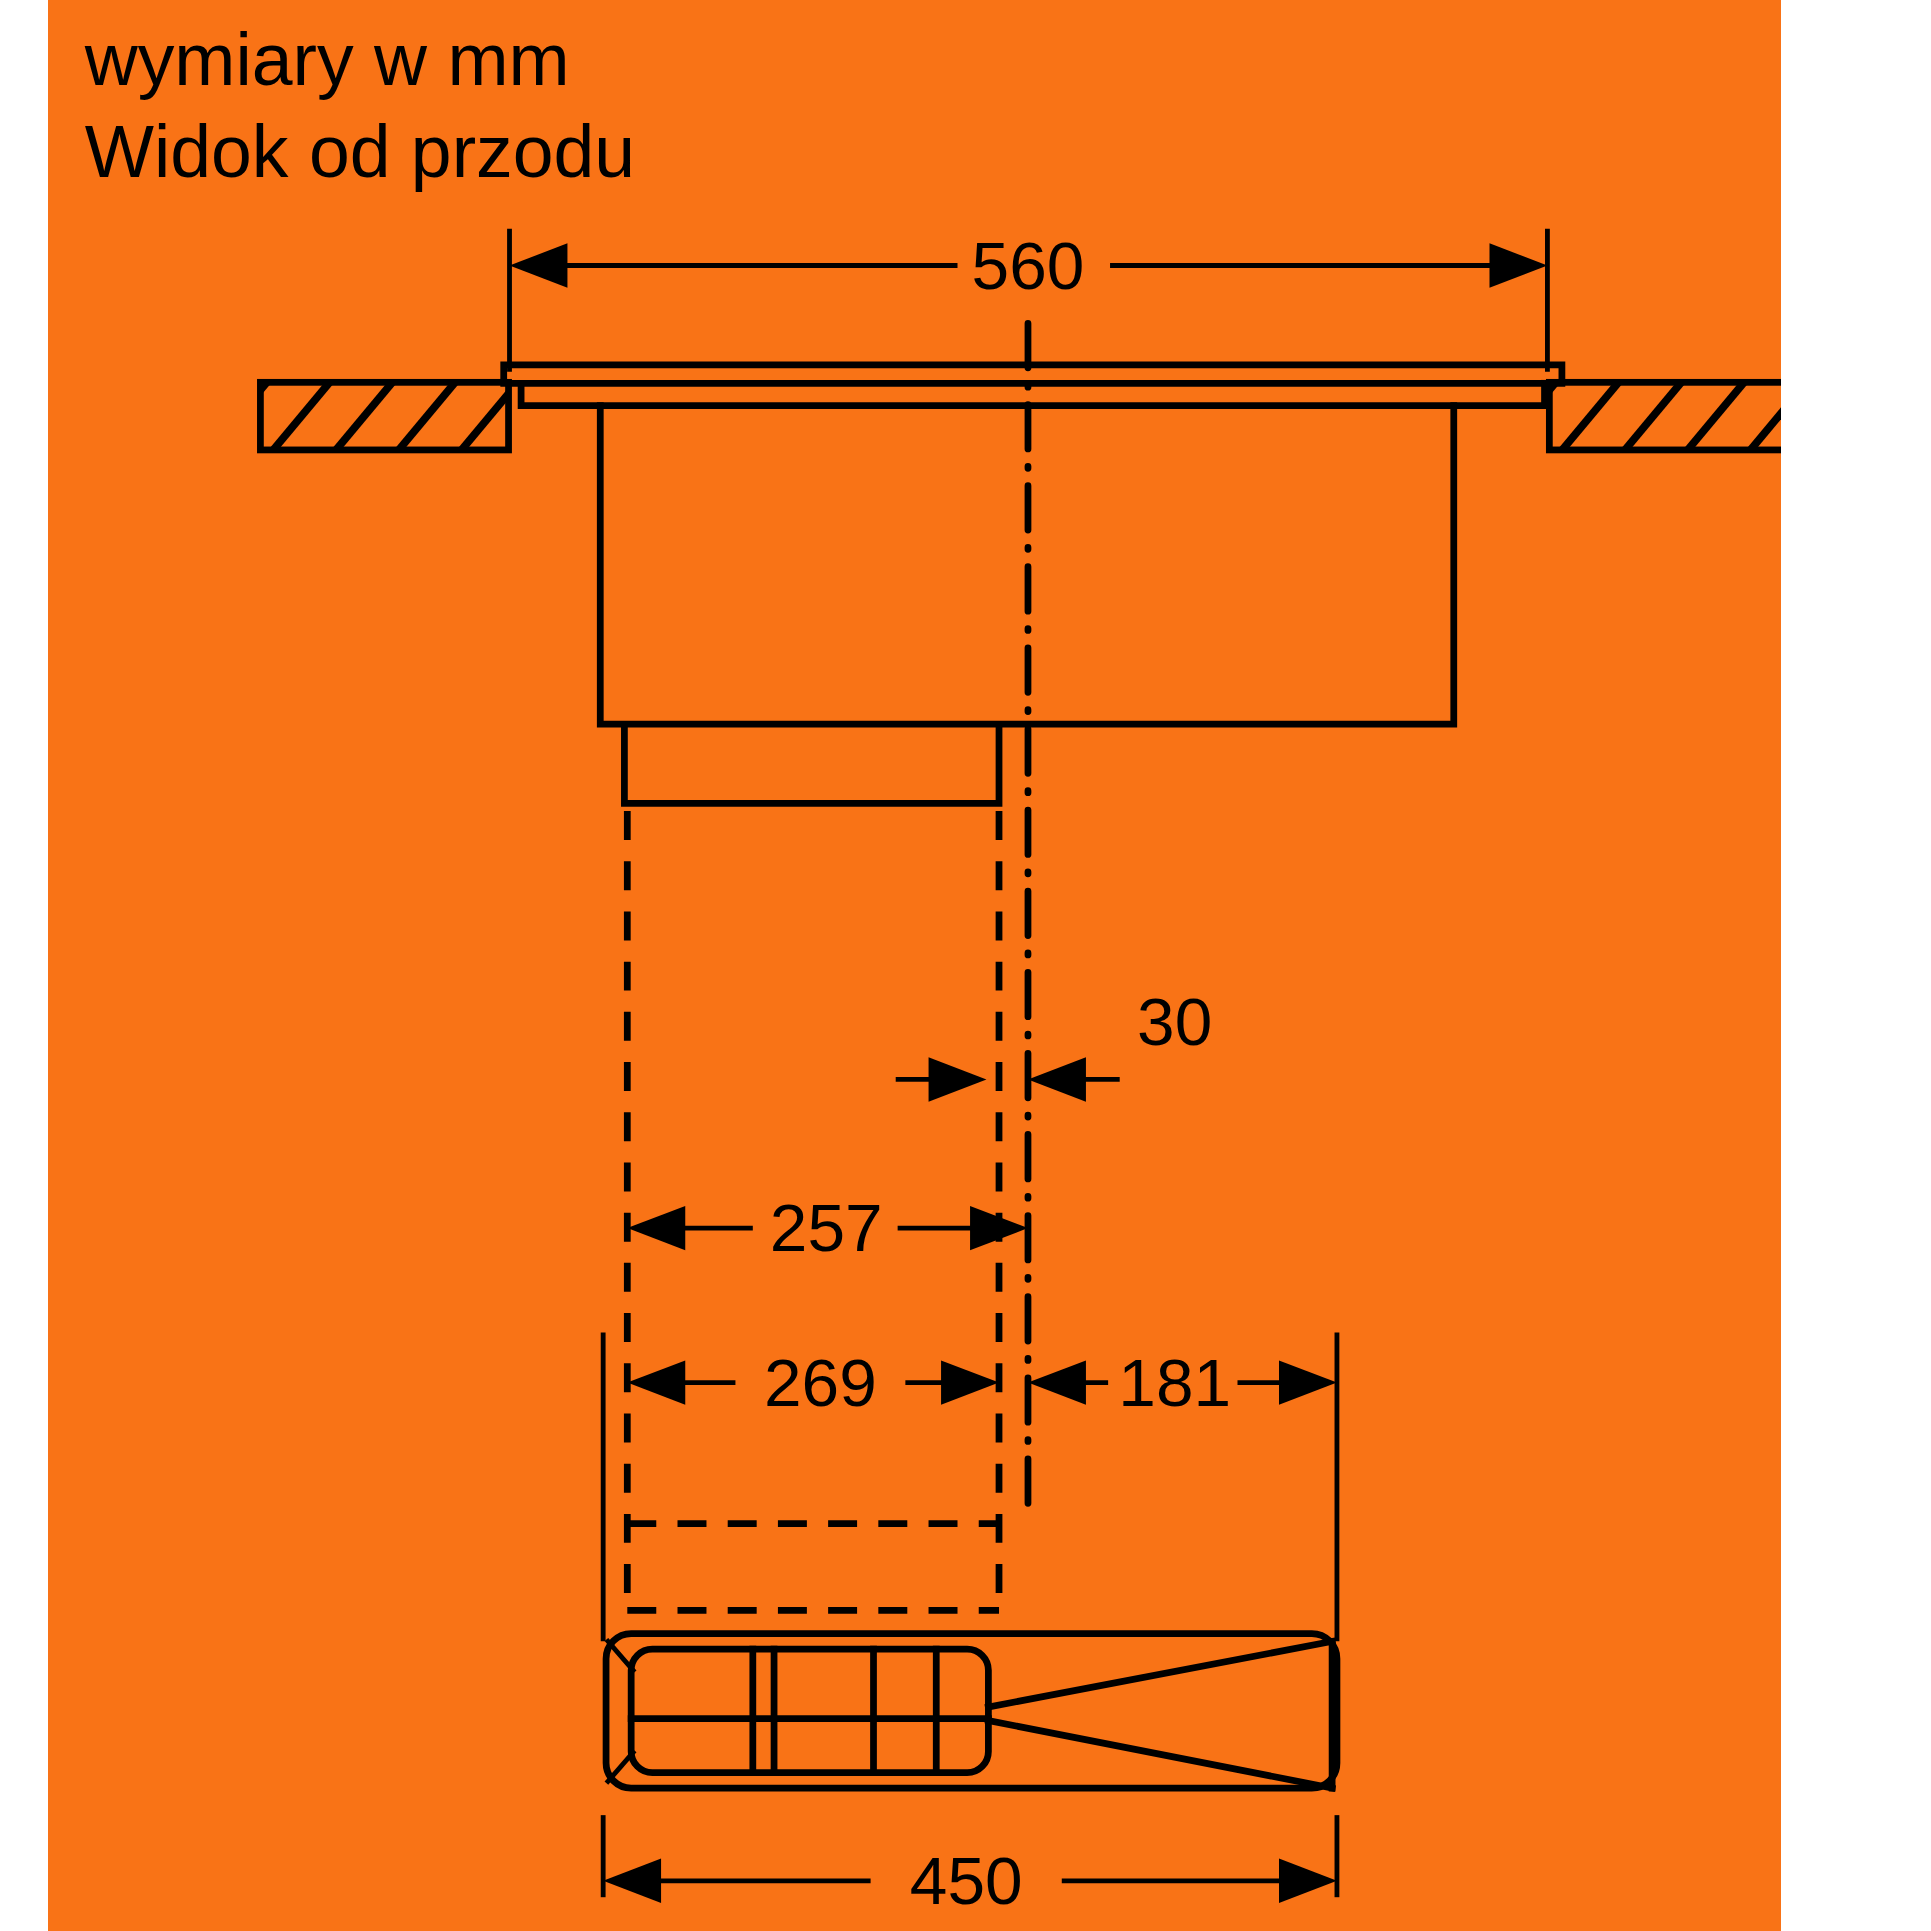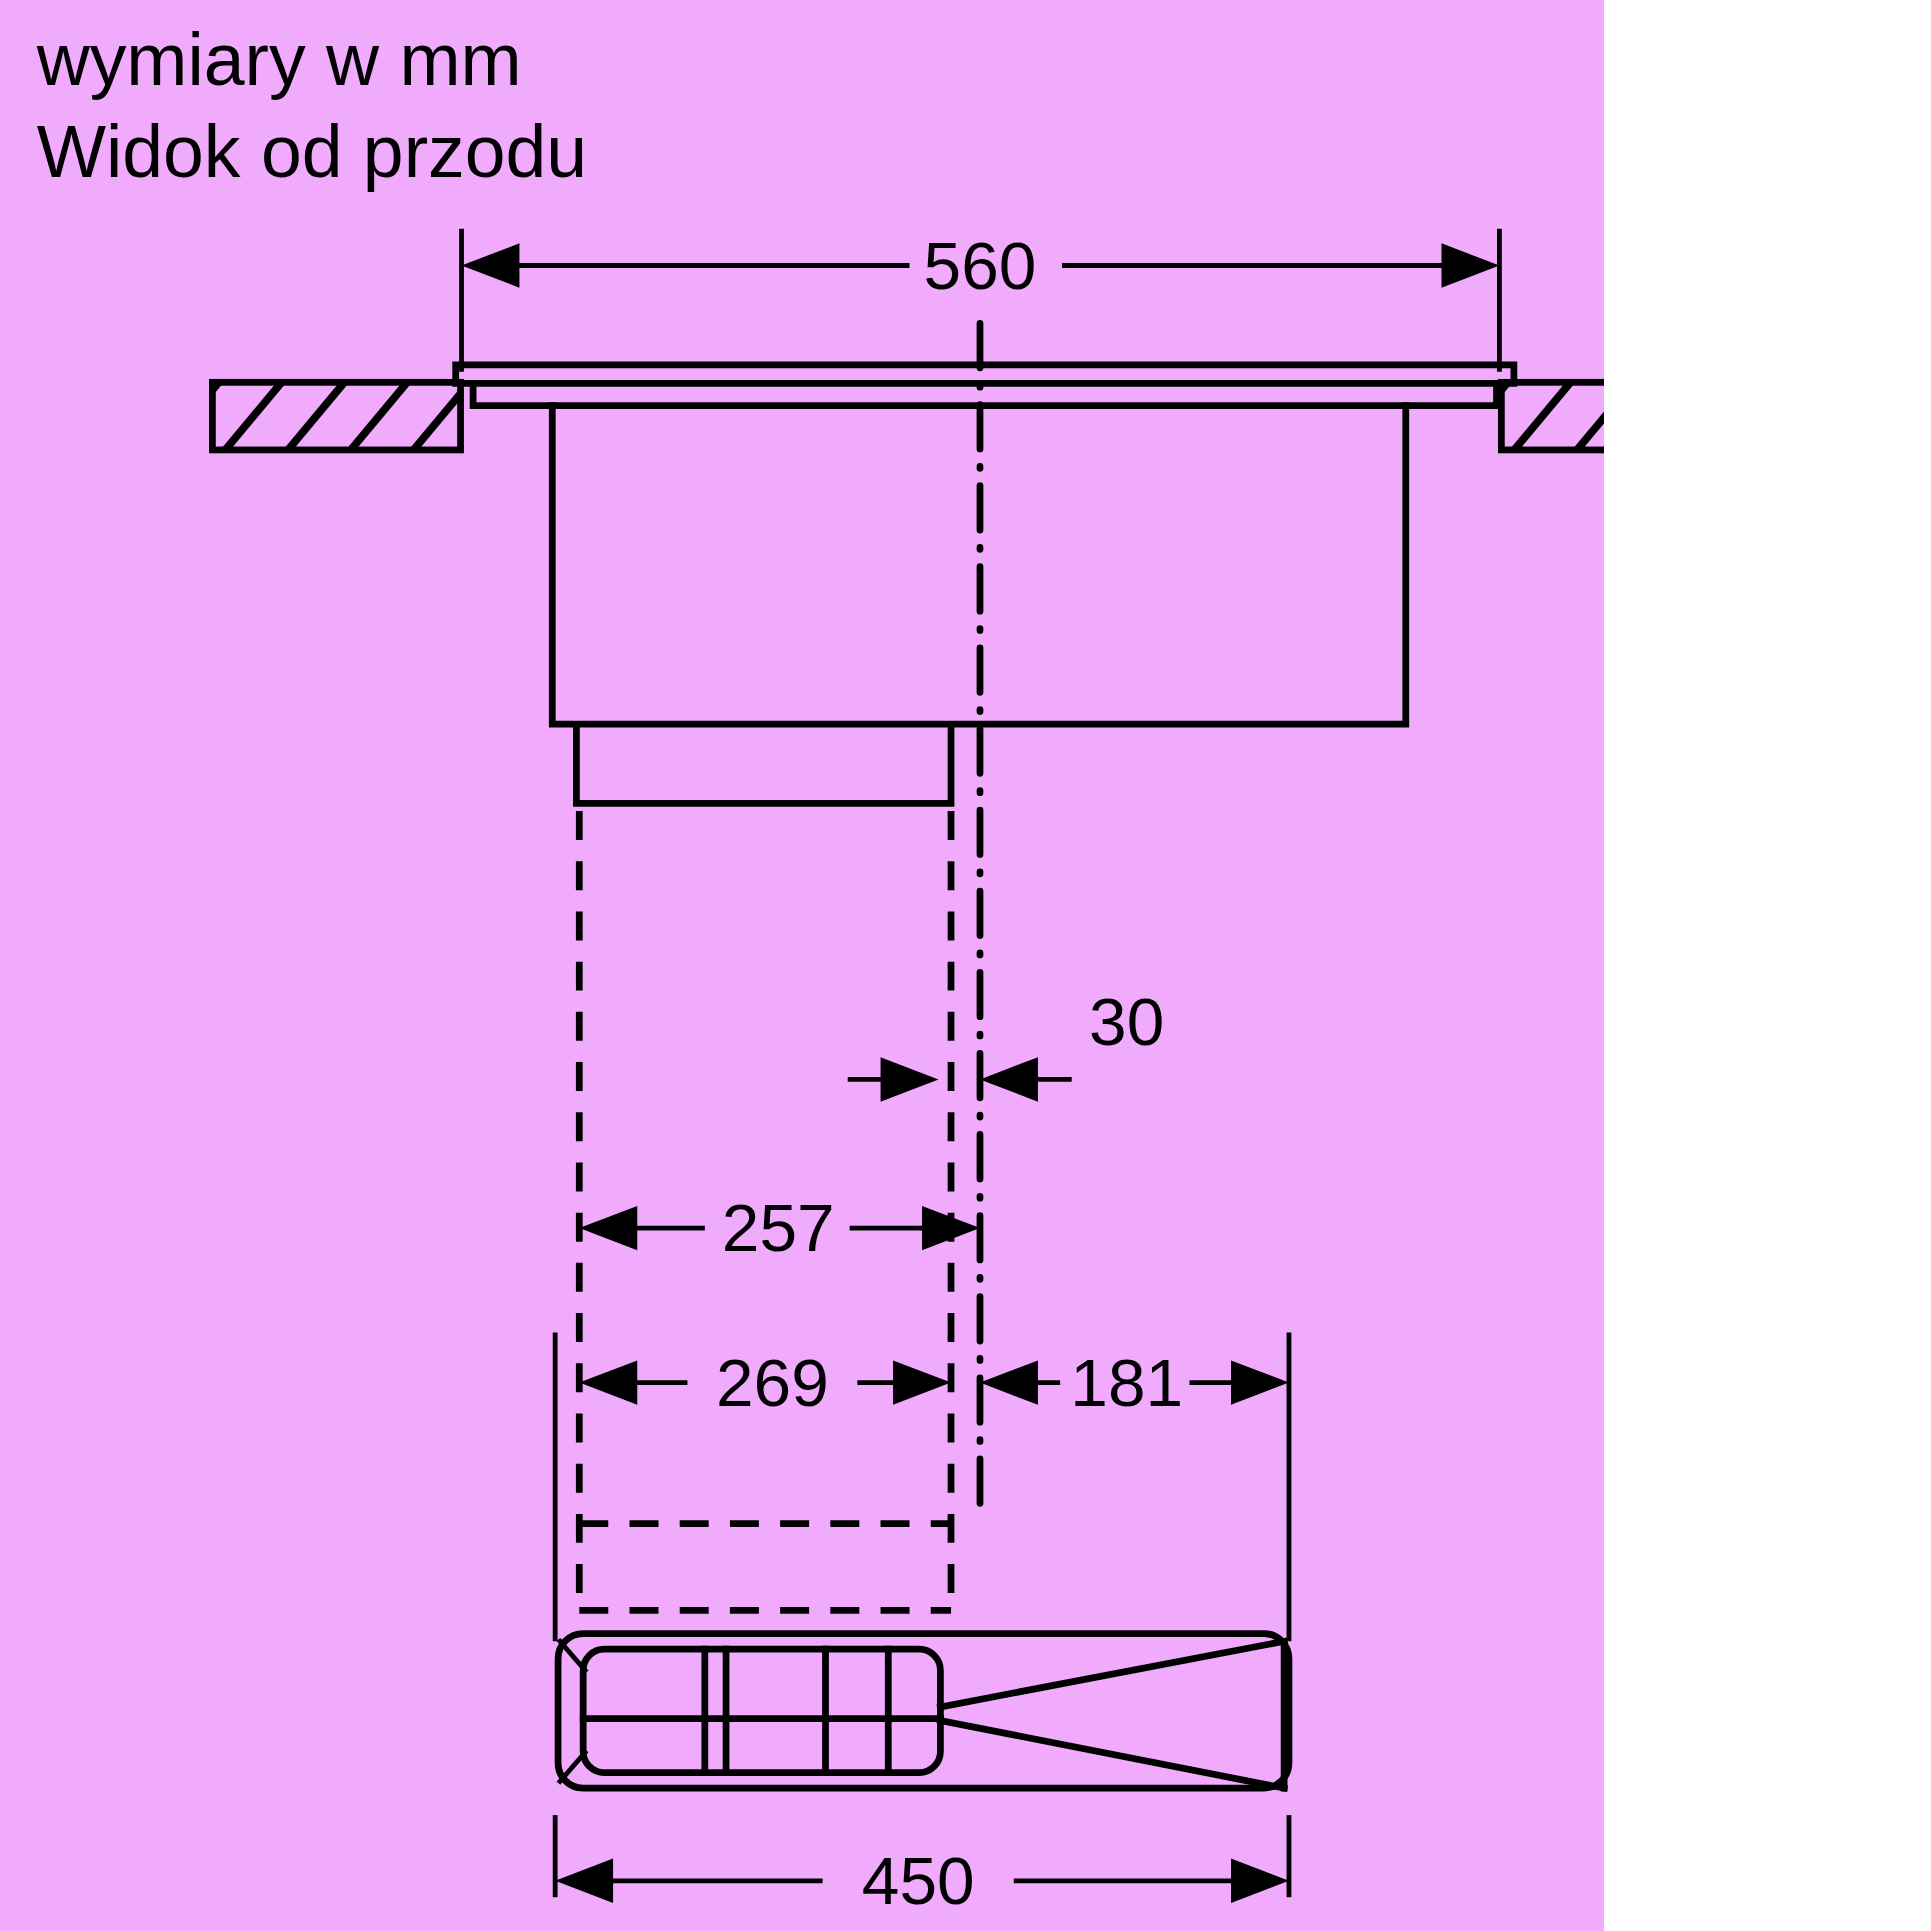--- a/index.html
+++ b/index.html
@@ -6,24 +6,25 @@
   html, body {
     margin: 0;
     padding: 0;
     background: #ffffff;
   }
   body {
     font-family: "Liberation Sans", sans-serif;
   }
   #sheet {
     position: relative;
-    width: 1604px;
+    width: 1733px;
     height: 1931px;
-    background: #f0abfc;
+    background: #f97316;
     overflow: hidden;
+    margin-left: 48px;
   }
   #sheet svg {
     display: block;
     width: 1931px;
     height: 1931px;
   }
   .title-text {
     font-family: "Liberation Sans", sans-serif;
     font-size: 76px;
     fill: #000000;

